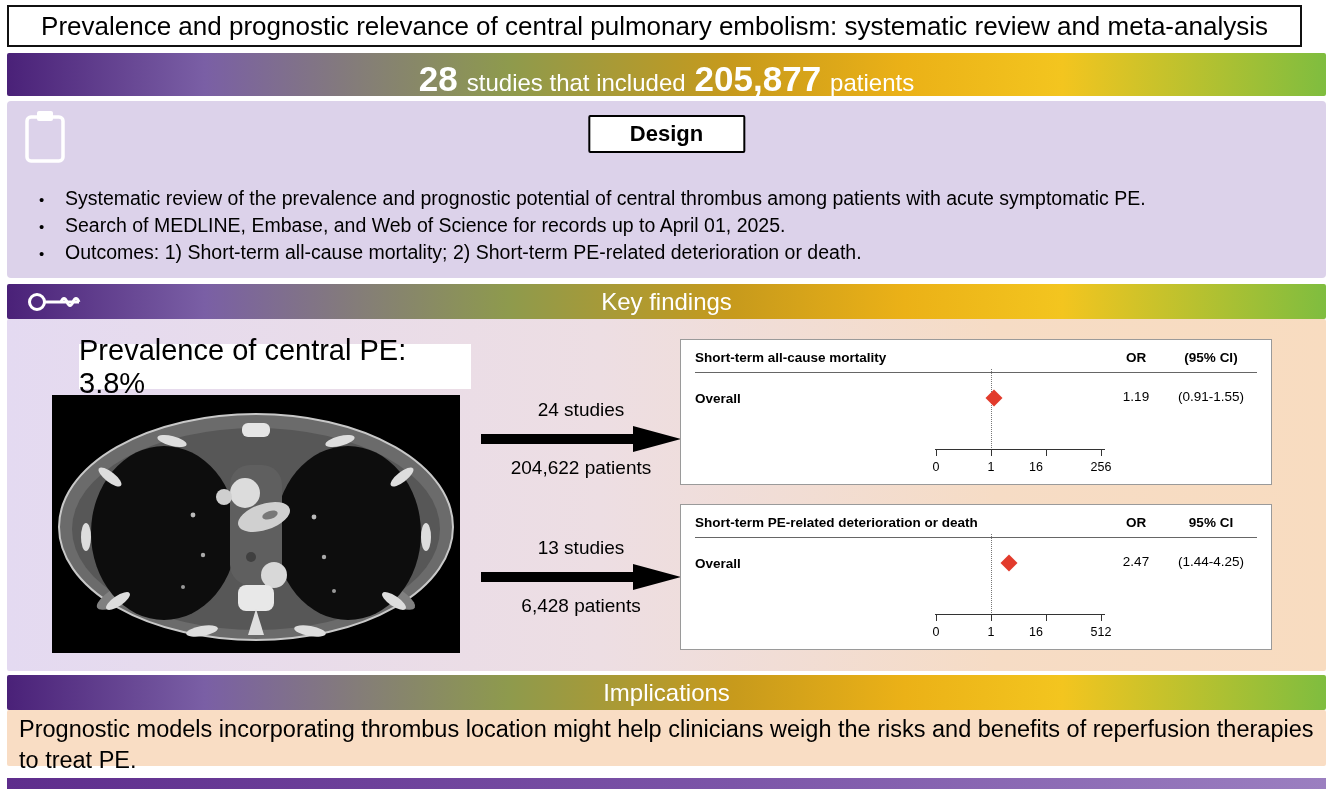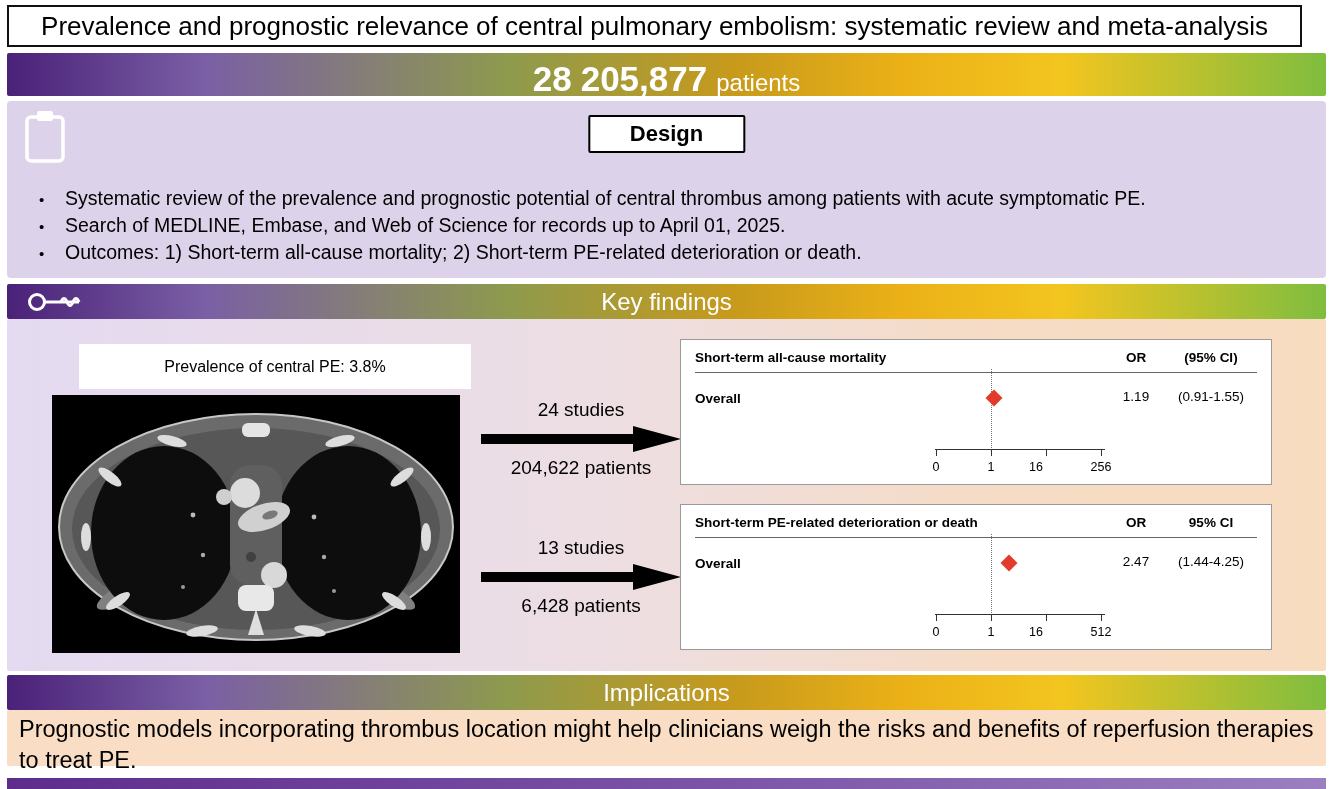--- a/index.html
+++ b/index.html
@@ -31,21 +31,21 @@
   .section-banner { position:absolute; left:7px; width:1319px; height:35px; border-radius:2px;
     display:flex; align-items:center; justify-content:center; color:#fff; font-size:24px; }
   .kf-banner { top:284px; }
   .impl-banner { top:675px; }
   .key-icon { position:absolute; left:20px; top:5px; }
 
   .kf-body { position:absolute; left:7px; top:319px; width:1319px; height:352px;
     background:linear-gradient(90deg,#E4DAF1 0%,#EDDEE3 45%,#F6DCC5 75%,#F8DCC0 100%); border-radius:2px; }
 
   .prevalence-box { position:absolute; left:72px; top:25px; width:392px; height:45px; background:#fff;
-    display:flex; align-items:center; justify-content:center; font-size:16px; }
+    display:flex; align-items:center; justify-content:center; font-size:29px; }
 
   .ct-image { position:absolute; left:45px; top:76px; width:408px; height:258px; background:#000; }
   .ct-image svg { display:block; }
 
   .arrow-group { position:absolute; width:212px; text-align:center; }
   .arrow-group .lbl { font-size:19px; }
   .arrow-group .arrow { margin:5px auto; display:block; }
   .ag1 { left:468px; top:52px;margin-top:28px; }
   .ag2 { left:468px; top:218px; }
 
@@ -82,20 +82,21 @@
 </style>
 </head>
 <body>
 
 <div class="page">
 
   <div class="title-box">Prevalence and prognostic relevance of central pulmonary embolism: systematic review and meta-analysis</div>
 
   <div class="summary-banner grad-banner">
     <span class="big">28</span>
+    <span>studies that included</span>
     <span class="big">205,877</span>
     <span>patients</span>
   </div>
 
   <div class="design-section">
     <span class="clipboard-icon">
       <svg width="44" height="56" viewBox="0 0 44 56">
         <rect x="4" y="8" width="36" height="44" rx="4" fill="none" stroke="#fff" stroke-width="3.5"></rect>
         <rect x="14" y="2" width="16" height="10" rx="2" fill="#fff"></rect>
       </svg>

